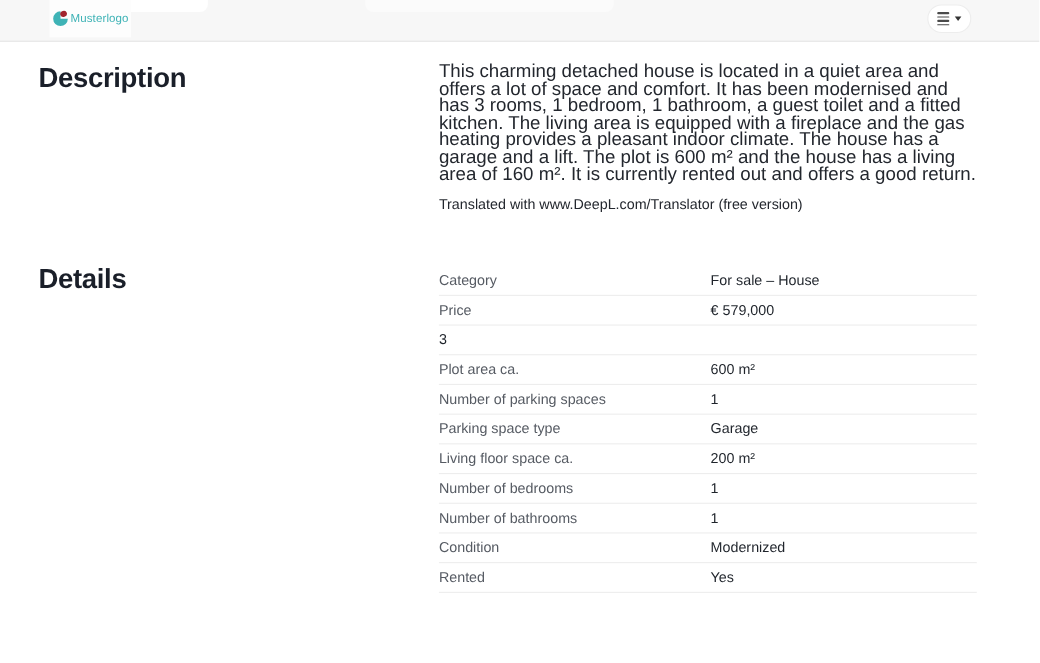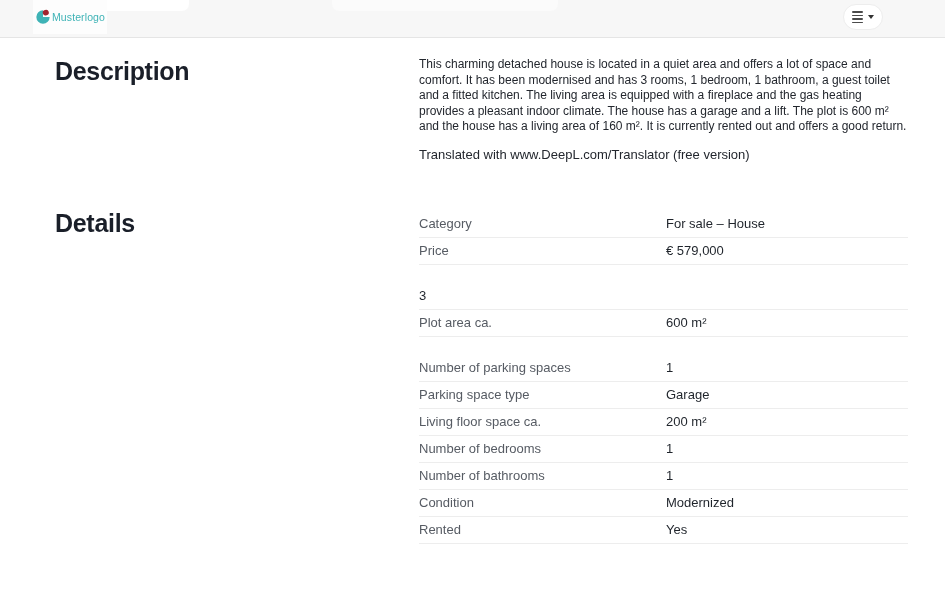--- a/index.html
+++ b/index.html
@@ -13,21 +13,21 @@
     position:relative;height:38px;background:#f7f7f7;
     border-bottom:1px solid #e5e5e5;box-sizing:border-box;
   }
   .tab-remnant{
     position:absolute;top:0;height:11px;background:#ffffff;
     border-radius:0 0 7px 7px;
   }
   .tab-remnant.one{left:100px;width:89px;opacity:.92;}
   .tab-remnant.two{left:332px;width:226px;opacity:.45;}
   .logo-link{
-    position:absolute;left:33px;top:0;width:74px;height:34px;
+    position:absolute;left:45px;top:0;width:74px;height:34px;
     background:#fdfdfd;display:flex;align-items:center;justify-content:center;
     gap:1px;cursor:pointer;text-decoration:none;
   }
   .logo-mark{width:16px;height:16px;flex:0 0 auto;}
   .logo-text{font-size:10.5px;letter-spacing:.1px;}
   .menu-btn{
     position:absolute;right:62px;top:4px;width:40px;height:26px;
     background:#ffffff;border:1px solid #ededed;border-radius:14px;
     display:flex;align-items:center;justify-content:center;gap:5px;
     cursor:pointer;padding:0;box-sizing:border-box;
@@ -35,32 +35,32 @@
   .hamburger{display:flex;flex-direction:column;gap:2px;}
   .hamburger span{display:block;width:11px;height:1.5px;background:#4a4a4a;border-radius:1px;}
   .caret{
     width:0;height:0;border-left:3.5px solid transparent;
     border-right:3.5px solid transparent;border-top:4px solid #333;
   }
   
   .main{padding-top:19px;}
   .section{
     display:grid;grid-template-columns:364px 489px;
-    padding-left:55px;box-sizing:border-box;
+    padding-left:35px;box-sizing:border-box;
   }
   .section h1{
     margin:0;font-size:25px;font-weight:700;color:#1a1f29;
     letter-spacing:-.3px;line-height:1.15;
   }
-  .desc-body{margin:0;font-size:12px;line-height:15.6px;color:#23272e;}
+  .desc-body{margin:0;font-size:17px;line-height:15.6px;color:#23272e;}
   .desc-note{margin:12px 0 0;font-size:13px;line-height:15.6px;color:#23272e;}
   .section.details{margin-top:46px;}
   
   .table{margin-top:2px;}
-  .group{margin-bottom:18px;}
+  .group{margin-bottom:0;}
   .group:last-child{margin-bottom:0;}
   .row{
     display:flex;align-items:center;height:27px;
     border-bottom:1px solid #ededed;font-size:13px;box-sizing:border-box;
   }
   .row .label{width:247px;flex:0 0 auto;color:#565b63;}
   .row .value{color:#1f242b;text-align:center;}
 </style>
 </head>
 <body>

